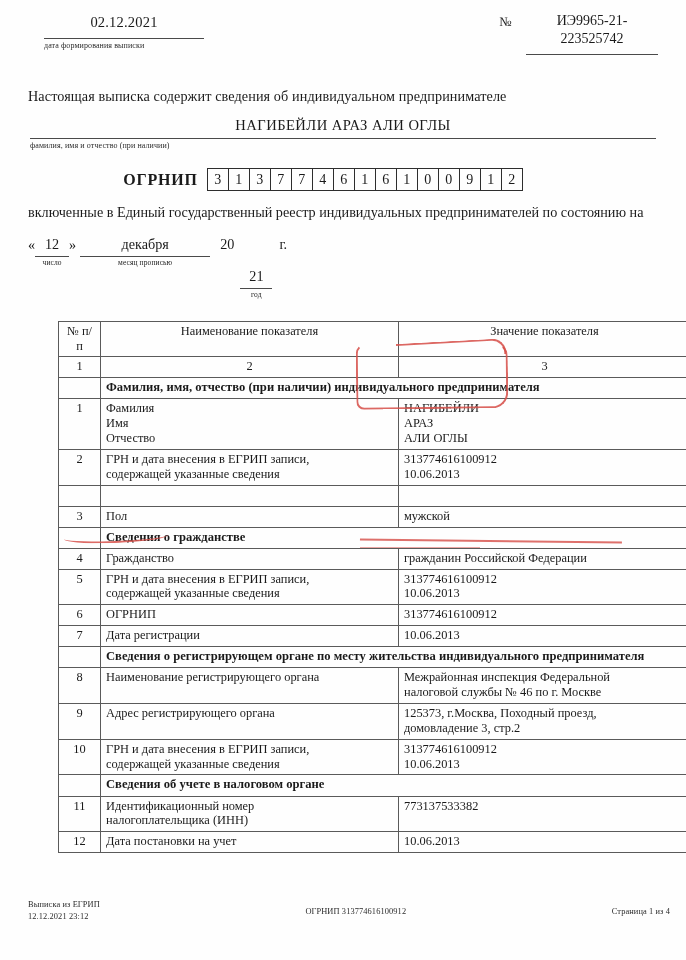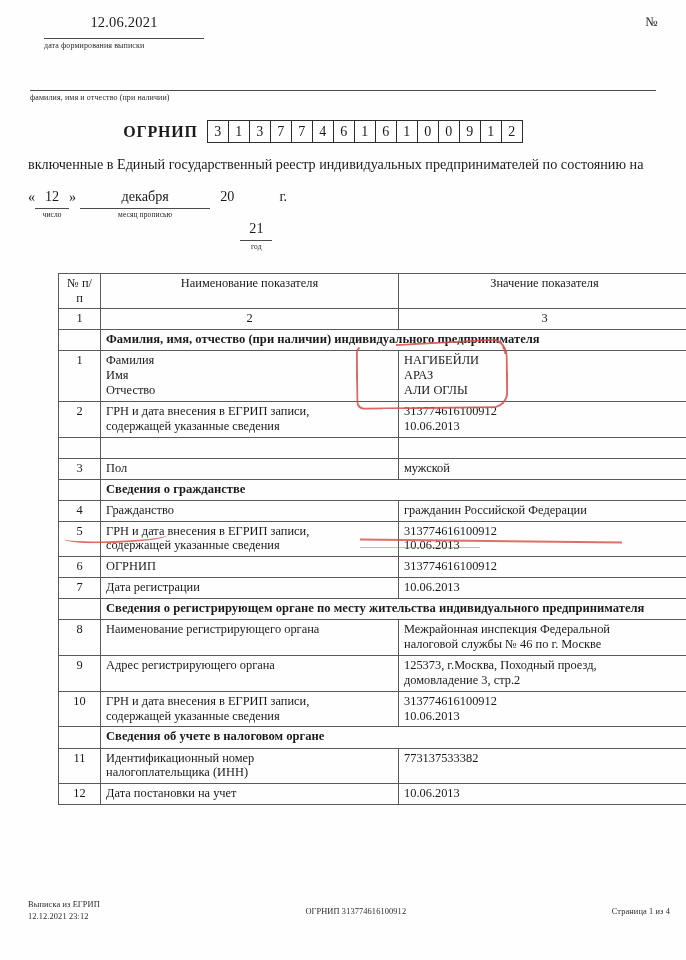--- a/index.html
+++ b/index.html
@@ -258,32 +258,39 @@
   .footer .f-right{ padding-top: 8px; }
 </style>
 </head>
 <body>
 
 <div class="page">
 
   <div class="top-head">
 
     <div class="top-date-wrap">
-      <div class="top-date">12.06.2021</div>
+      <div class="top-date">02.12.2021</div>
       <div class="rule"></div>
       <div class="caption">дата формирования выписки</div>
     </div>
 
     <div class="top-num-wrap">
       <div class="num-sign">№</div>
+      <div class="num-val-box">
+        <div class="num-val">ИЭ9965-21-</div>
+        <div class="num-val">223525742</div>
+        <div class="rule"></div>
+      </div>
     </div>
   </div>
 
+  <div class="intro">Настоящая выписка содержит сведения об индивидуальном предпринимателе</div>
 
   <div class="fio-wrap">
+    <div class="fio-name">НАГИБЕЙЛИ АРАЗ АЛИ ОГЛЫ</div>
     <div class="fio-rule"></div>
     <div class="caption">фамилия, имя и отчество (при наличии)</div>
   </div>
 
   <div class="ogrnip-row">
     <div class="ogrnip-label">ОГРНИП</div>
     <div class="ogrnip-cells" id="ogrnip-cells">
         <div class="ogrnip-cell">3</div>
         <div class="ogrnip-cell">1</div>
         <div class="ogrnip-cell">3</div>

